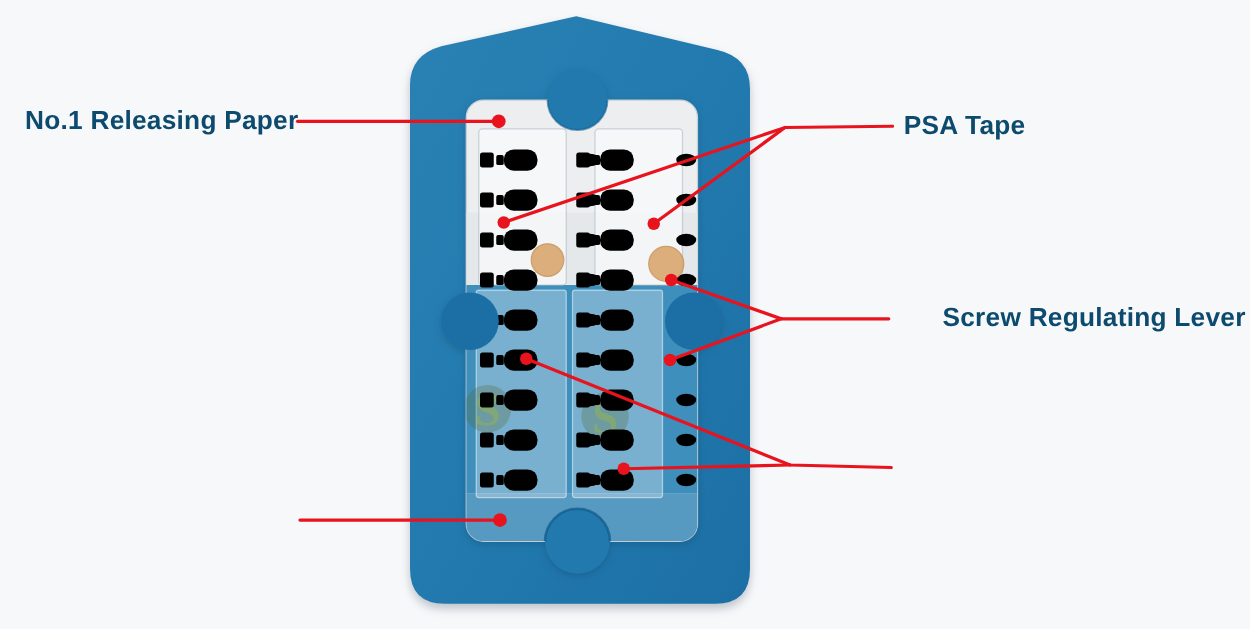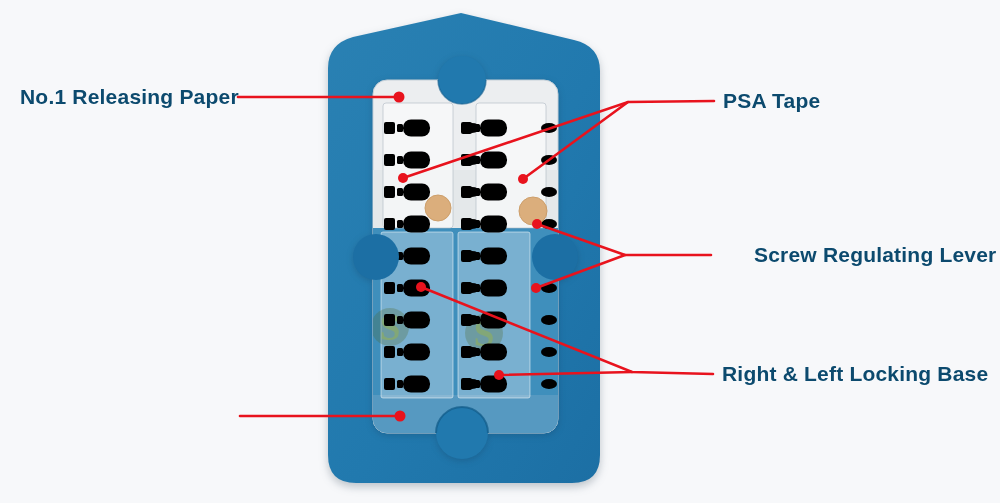--- a/index.html
+++ b/index.html
@@ -152,15 +152,14 @@
       <circle class="annot-dot" cx="400" cy="416" r="5.5"></circle>
     </g>
   </svg>
 
   <div class="callout-label" style="left:20px; top:85px;">No.1 Releasing Paper</div>
 
   <div class="callout-label" style="left:723px; top:89px;">PSA Tape</div>
 
   <div class="callout-label" style="left:722px; top:243px;margin-left:32px;">Screw Regulating Lever</div>
 
-  <div class="callout-label" style="left:722px; top:362px;">Right &amp; Left Locking Base</div>
 
 </div>
 
 </body></html>

